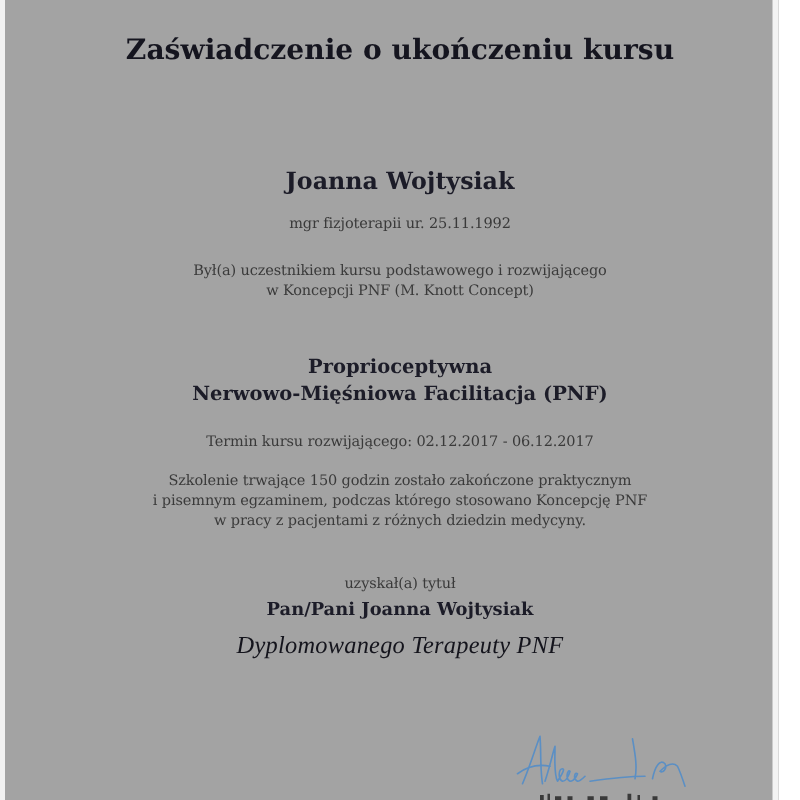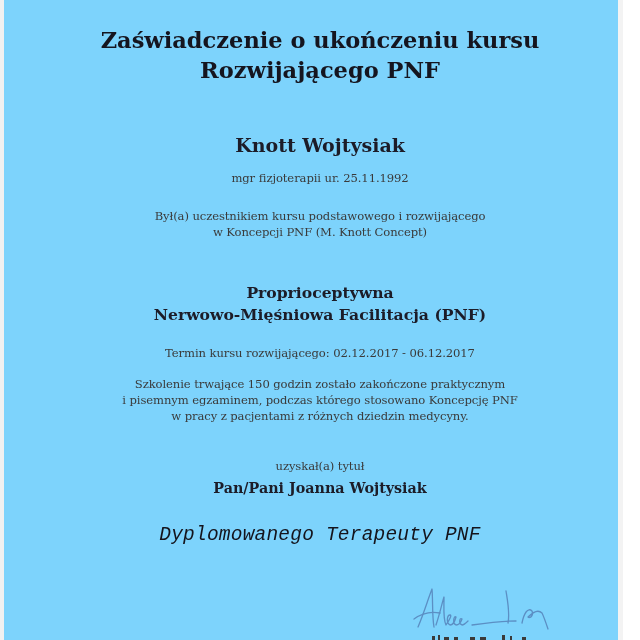--- a/index.html
+++ b/index.html
@@ -7,21 +7,21 @@
       padding: 0;
       width: 640px;
       height: 640px;
       overflow: hidden;
       background: #ffffff;
     }
     .page {
       position: relative;
       width: 623px;
       height: 640px;
-      background: #7dd3fc;
+      background: #a3a3a3;
       color: #2a2a2a;
       font-family: "DejaVu Serif", serif;
       overflow: hidden;
     }
     .edge-left {
       position: absolute; left: 0; top: 0; width: 4px; height: 640px;
       background: #f1f1f1;
     }
     .edge-right {
       position: absolute; right: 0; top: 0; width: 5px; height: 640px;
@@ -69,22 +69,22 @@
     .recipient {
       top: 456px;
       font-weight: bold;
       font-size: 14.3px;
       line-height: 20px;
       color: #1c1c28;
       margin-top: 22px;
     }
     .obtained { top: 458px; }
     .diploma {
-      top: 522px;
-      font-family: Liberation Mono, monospace;
+      top: 504px;
+      font-family: Liberation Serif, serif;
       font-style: italic;
       font-size: 19.5px;
       line-height: 26px;
       color: #14141c;
       letter-spacing: 0.2px;
     }
     .signature {
       position: absolute;
       left: 410px;
       top: 583px;
@@ -102,24 +102,23 @@
   </style>
 </head>
 <body>
 
 <div class="page">
   <div class="edge-left"></div>
   <div class="edge-right"></div>
 
   <div class="block title">
     <div>Zaświadczenie o ukończeniu kursu</div>
-    <div>Rozwijającego PNF</div>
   </div>
 
-  <div class="block name">Knott Wojtysiak</div>
+  <div class="block name">Joanna Wojtysiak</div>
 
   <div class="block small degree">mgr fizjoterapii ur. 25.11.1992</div>
 
   <div class="block small participant">
     <div>Był(a) uczestnikiem kursu podstawowego i rozwijającego</div>
     <div>w Koncepcji PNF (M. Knott Concept)</div>
   </div>
 
   <div class="block concept">
     <div>Proprioceptywna</div>

